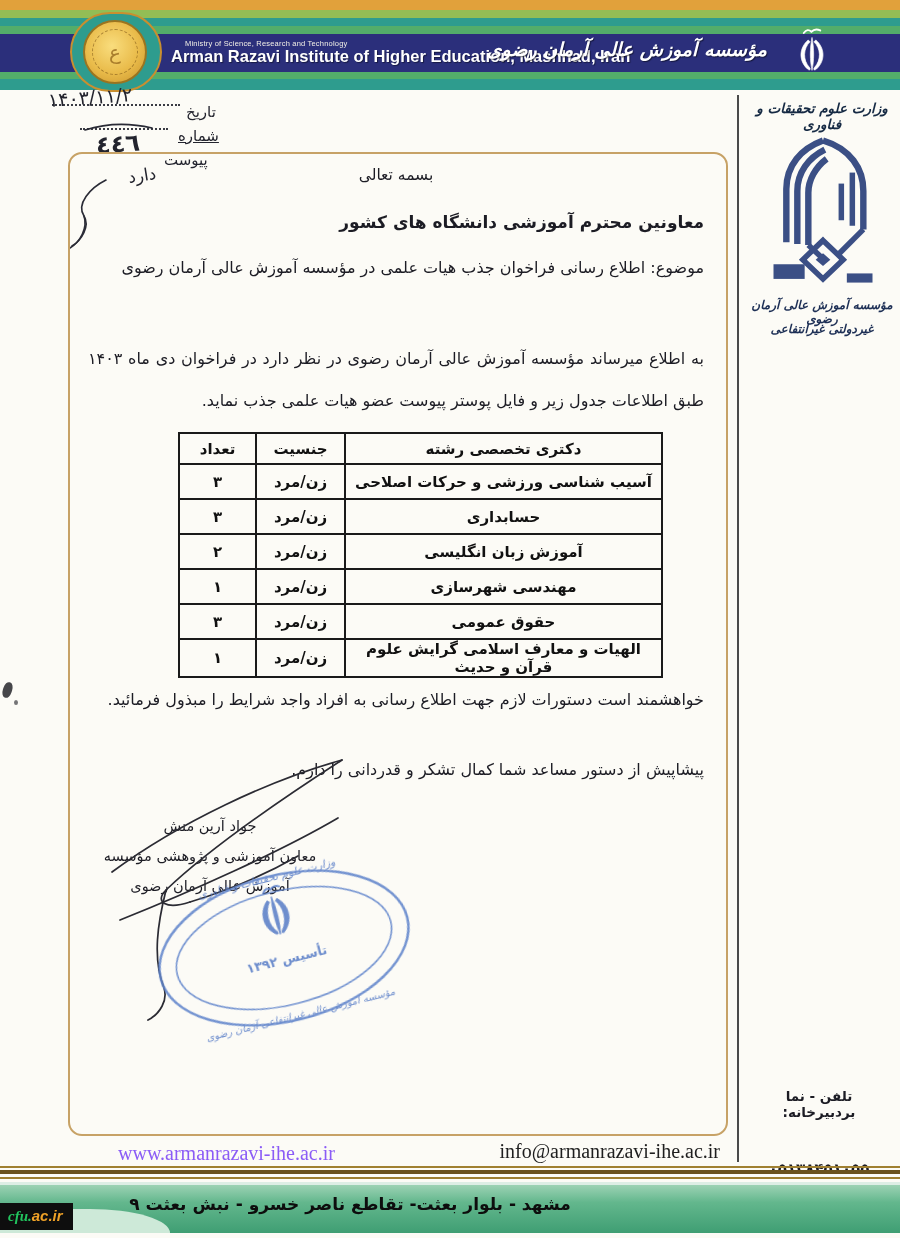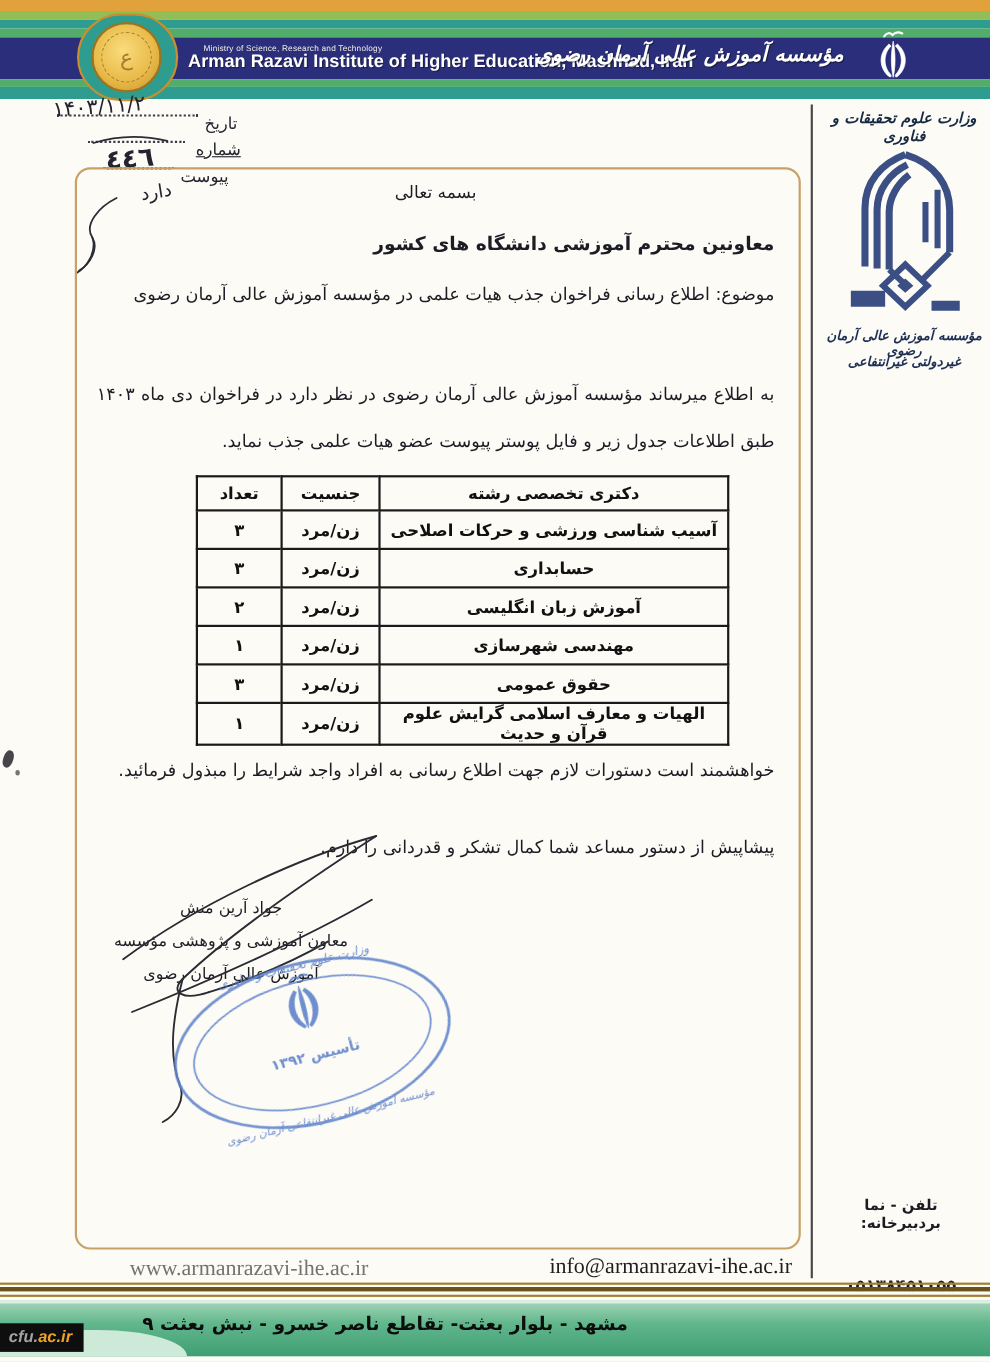--- a/index.html
+++ b/index.html
@@ -81,38 +81,38 @@
   .sig-strokes{position:absolute;left:70px;top:752px;width:300px;height:290px;pointer-events:none;}
   .stamp{position:absolute;left:150px;top:852px;width:268px;height:192px;
     transform:rotate(-14deg);opacity:.88;filter:blur(.3px);}
   .flourish{position:absolute;left:40px;top:88px;width:200px;height:170px;}
   .speck{position:absolute;left:3px;top:682px;width:9px;height:16px;background:#26262c;
     border-radius:45%;transform:rotate(18deg);opacity:.85;}
   .speck2{position:absolute;left:14px;top:700px;width:4px;height:5px;background:#3a3a40;
     border-radius:50%;opacity:.7;}
   
   .site{position:absolute;left:118px;top:1142px;font-family:"Liberation Serif",serif;
-    font-size:20px;color:#737373;}
+    font-size:20px;color:#8b5cf6;}
   .mail{position:absolute;left:88px;top:1140px;width:632px;text-align:right;
     font-family:"Liberation Serif",serif;font-size:20px;color:#1e1e1e;}
   .gold1{position:absolute;left:0;top:1166px;width:900px;height:2px;background:#a08031;}
   .gold2{position:absolute;left:0;top:1170px;width:900px;height:4px;background:#6b521d;}
   .gold3{position:absolute;left:0;top:1177px;width:900px;height:2px;background:#a08031;}
   .greenbar{position:absolute;left:0;top:1182px;width:900px;height:51px;
     background:linear-gradient(180deg,#a6d7bb 0%,#63b78d 40%,#3f9e73 100%);}
   .greenbar::before{content:"";position:absolute;left:0;bottom:0;width:170px;height:24px;
     background:#cde9d8;border-top-right-radius:80px 24px;}
   .greenbar::after{content:"";position:absolute;left:0;top:0;width:900px;height:3px;
     background:#ddeee5;}
   .address{position:absolute;left:110px;top:1194px;width:480px;text-align:center;
     font-size:17px;font-weight:bold;color:#0d0d0d;white-space:nowrap;z-index:2;}
   .watermark{position:absolute;left:0;top:1203px;background:#0e0e0e;padding:4px 10px 5px 8px;
     font-size:15px;font-weight:bold;font-style:italic;z-index:3;
     font-family:"Liberation Sans",sans-serif;}
-  .wm-a{color:#a3a3a3;}
+  .wm-a{color:#22c55e;font-family:Liberation Serif, serif;}
   .wm-b{color:#f0a227;}
 </style>
 </head>
 <body>
 
 <div class="page">
 
   <div class="hdr">
     <div class="stripe s-orange"></div>
     <div class="stripe s-lg1"></div>

